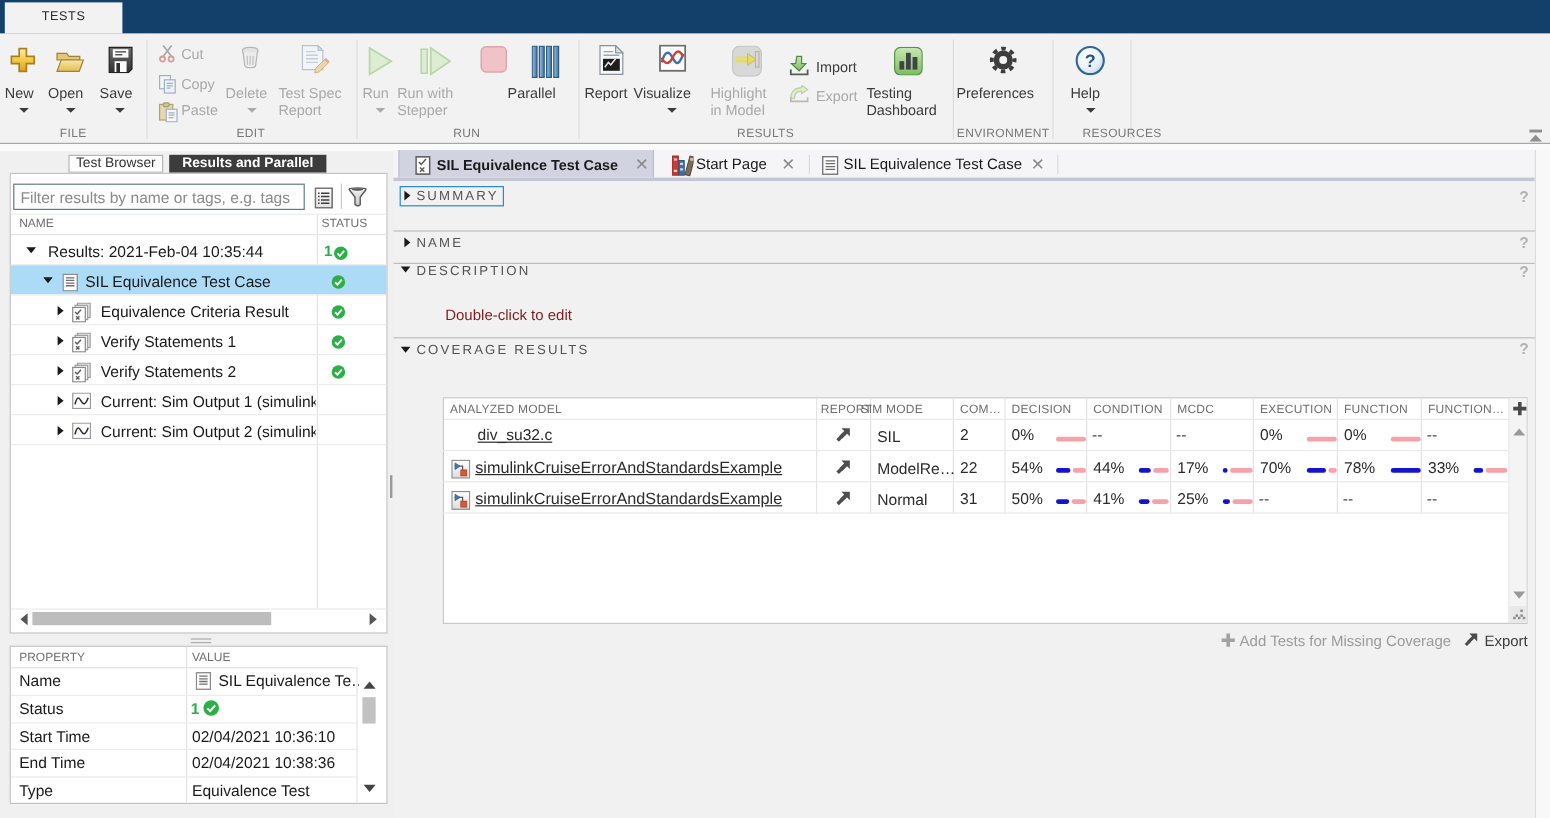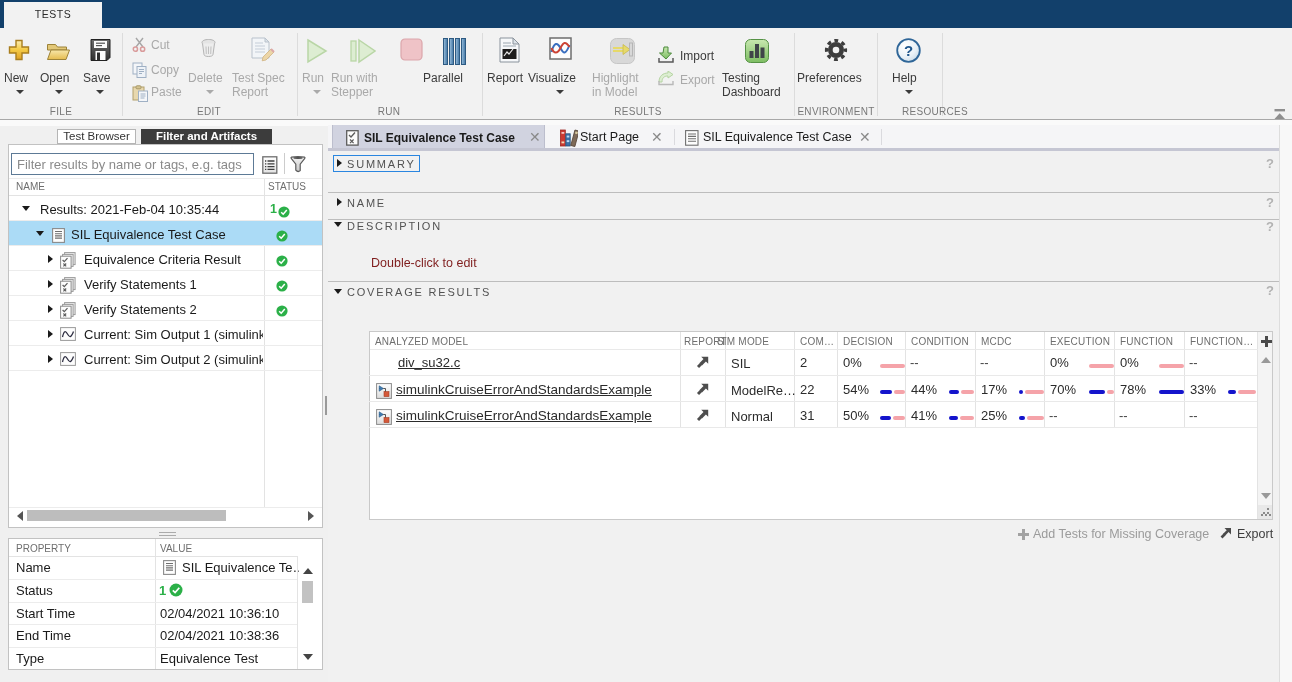--- a/index.html
+++ b/index.html
@@ -209,21 +209,21 @@
 <div class="lbl" style="left:892px;top:71px;width:32px;">Help</div>
 <div class="dd" style="left:905px;top:90px;"></div>
 <div id="ic-collapse" class="abs" style="left:1274px;top:106px;"><svg width="12" height="12">
       <rect x="0.5" y="1" width="10.5" height="2.4" fill="#8e8e8e"></rect>
       <path d="M0.5 11 L5.7 5.2 L11 11 z" fill="#8e8e8e"></path>
     </svg></div>
 
 <div class="abs" style="left:0;top:120px;width:1292px;height:6px;background:#fafafa;"></div>
 
 <div class="abs" style="left:57px;top:129px;width:79px;height:15px;background:#ffffff;border:1px solid #b5b5b5;font-size:11.5px;color:#333;text-align:center;line-height:13px;">Test Browser</div>
-<div class="abs" style="left:141px;top:129px;width:131px;height:15px;background:#3c3c3c;font-size:11.5px;font-weight:bold;color:#fff;text-align:center;line-height:15px;">Filter and Artifacts</div>
+<div class="abs" style="left:141px;top:129px;width:131px;height:15px;background:#3c3c3c;font-size:11.5px;font-weight:bold;color:#fff;text-align:center;line-height:15px;">Results and Parallel</div>
 
 <div class="abs" style="left:8px;top:144px;width:315px;height:384px;background:#ffffff;border:1px solid #c2c2c2;"></div>
 
 <input class="abs" style="left: 11px; top: 153px; width: 243px; height: 22px; border: 1px solid rgb(93, 122, 150); background: rgb(255, 255, 255); font-size: 13px; color: rgb(138, 138, 138); padding-left: 5px; font-family: &quot;Liberation Sans&quot;, sans-serif;" value="Filter results by name or tags, e.g. tags" readonly="">
 <div id="ic-list" class="abs" style="left:262px;top:156px;"><svg width="16" height="18">
       <defs>
         <linearGradient id="lg2" x1="0" y1="0" x2="0" y2="1">
           <stop offset="0" stop-color="#ffffff"></stop>
           <stop offset="1" stop-color="#e2e2e2"></stop>
         </linearGradient>

